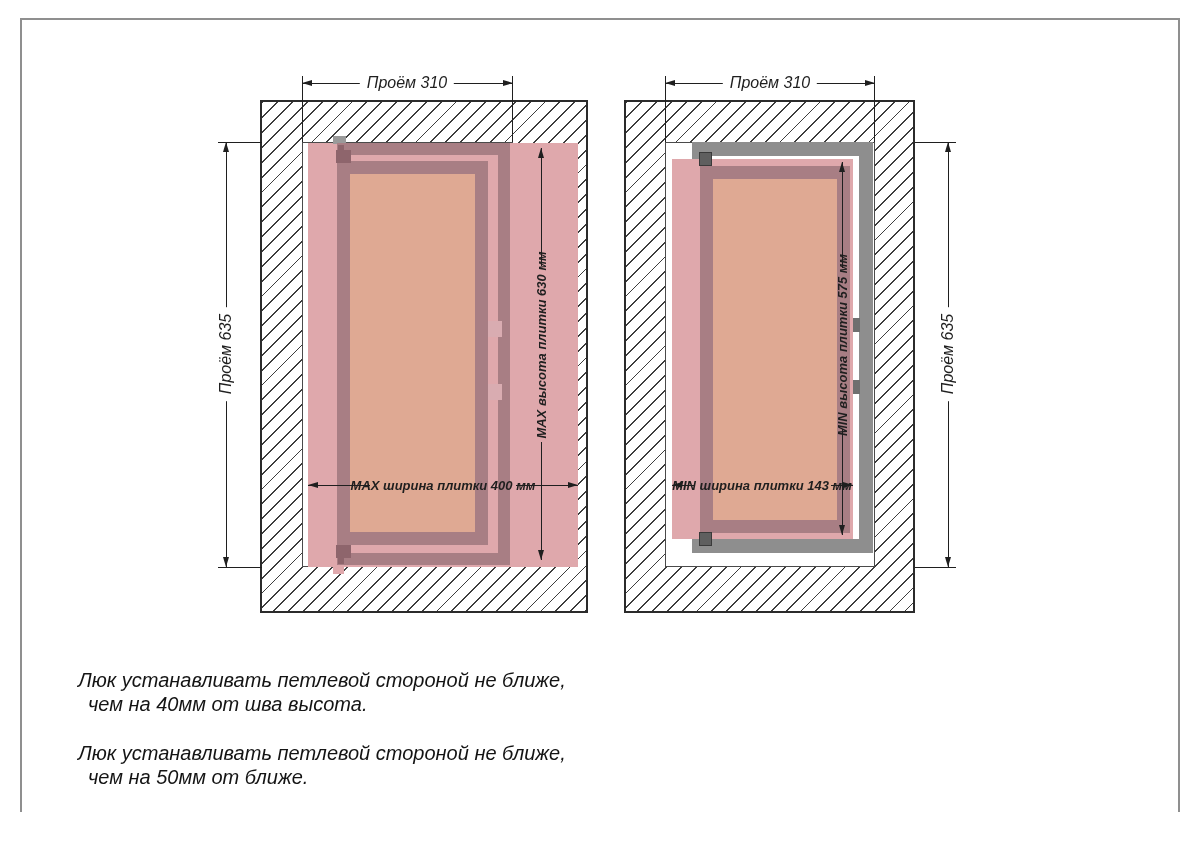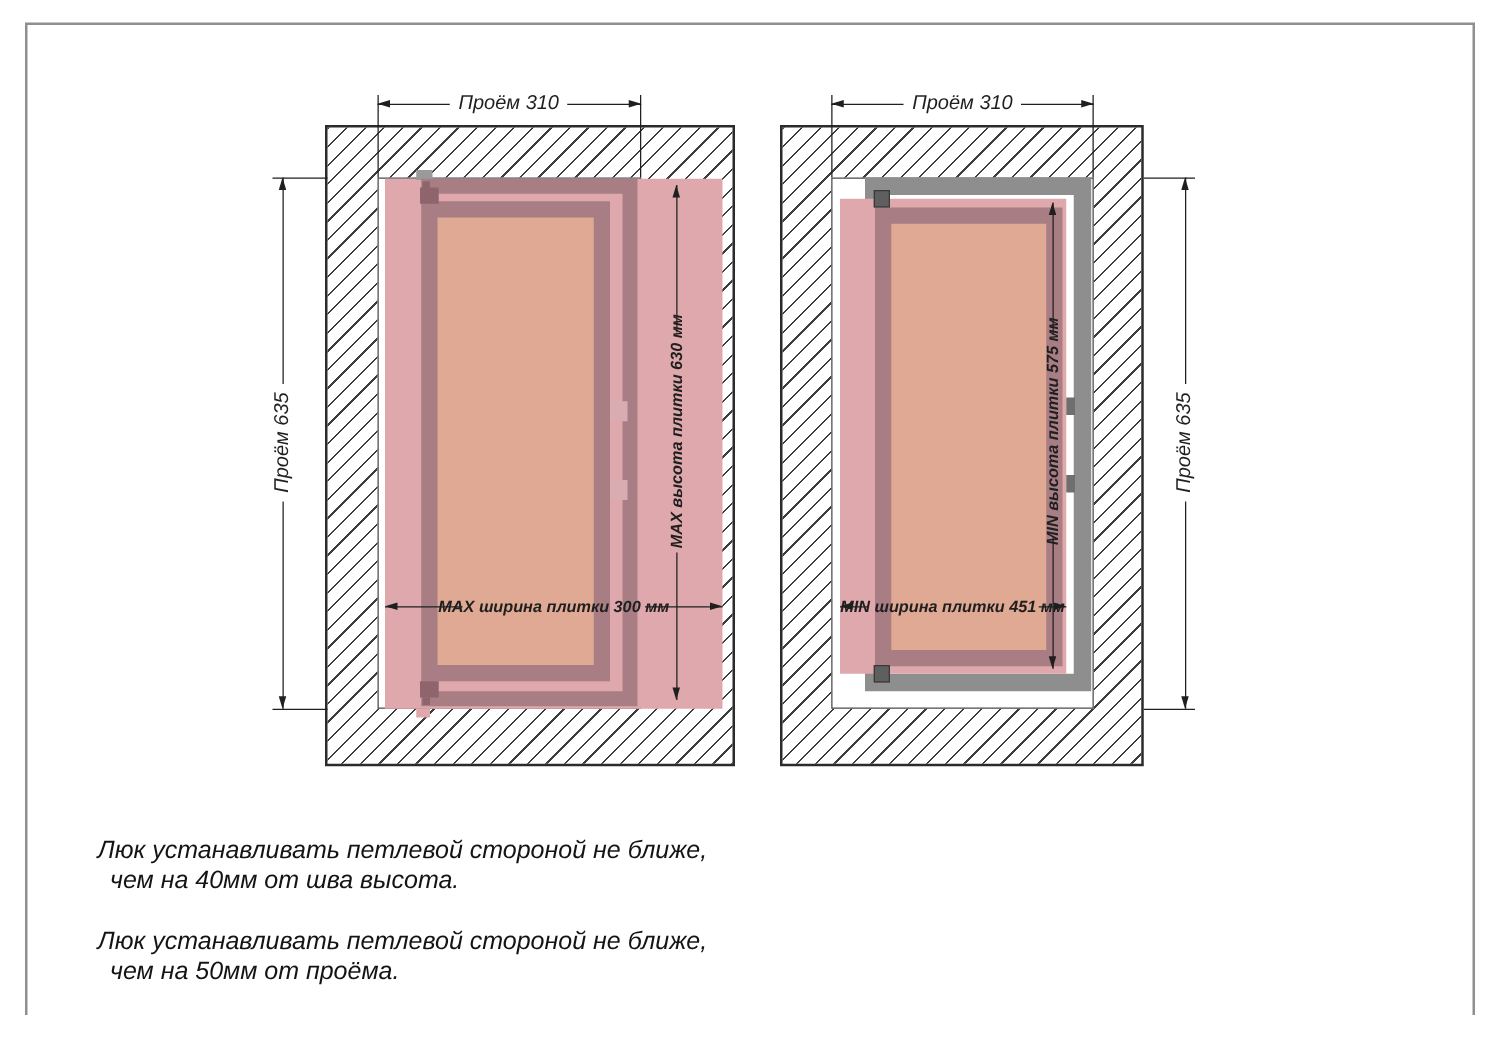--- a/index.html
+++ b/index.html
@@ -78,21 +78,21 @@
     <div class="ln h" style="left:218px;top:567px;width:44px;"></div>
     <div class="ln v" style="left:226px;top:142px;height:425px;"></div>
     <div class="ar u" style="left:222.5px;top:142px;"></div>
     <div class="ar d" style="left:222.5px;top:557px;"></div>
     <div class="dim-label vert" style="left:226px;top:354px;">Проём 635</div>
 
     <div class="ln h" style="left:308px;top:485px;width:62px;"></div>
     <div class="ln h" style="left:516px;top:485px;width:62px;"></div>
     <div class="ar l" style="left:308px;top:481.5px;"></div>
     <div class="ar r" style="left:568px;top:481.5px;"></div>
-    <div class="dim-label bold" style="left:443px;top:485px;">MAX ширина плитки 300 мм</div>
+    <div class="dim-label bold" style="left:443px;top:485px;">MAX ширина плитки 400 мм</div>
 
     <div class="ln v" style="left:541px;top:148px;height:118px;"></div>
     <div class="ln v" style="left:541px;top:442px;height:118px;"></div>
     <div class="ar u" style="left:537.5px;top:148px;"></div>
     <div class="ar d" style="left:537.5px;top:550px;"></div>
     <div class="dim-label bold vert" style="left:541px;top:345px;">MAX высота плитки 630 мм</div>
   </div>
 
   <div>
     <div class="hatch-wall" style="left:624px;top:100px;width:291px;height:513px;"></div>
@@ -116,31 +116,31 @@
     <div class="ln h" style="left:915px;top:567px;width:41px;"></div>
     <div class="ln v" style="left:948px;top:142px;height:425px;"></div>
     <div class="ar u" style="left:944.5px;top:142px;"></div>
     <div class="ar d" style="left:944.5px;top:557px;"></div>
     <div class="dim-label vert" style="left:948px;top:354px;">Проём 635</div>
 
     <div class="ln h" style="left:672px;top:485px;width:22px;"></div>
     <div class="ln h" style="left:831px;top:485px;width:22px;"></div>
     <div class="ar l" style="left:672px;top:481.5px;"></div>
     <div class="ar r" style="left:843px;top:481.5px;"></div>
-    <div class="dim-label bold" style="left:762px;top:485px;">MIN ширина плитки 451 мм</div>
+    <div class="dim-label bold" style="left:762px;top:485px;">MIN ширина плитки 143 мм</div>
 
     <div class="ln v" style="left:842px;top:162px;height:106px;"></div>
     <div class="ln v" style="left:842px;top:429px;height:106px;"></div>
     <div class="ar u" style="left:838.5px;top:162px;"></div>
     <div class="ar d" style="left:838.5px;top:525px;"></div>
     <div class="dim-label bold vert" style="left:842px;top:345px;">MIN высота плитки 575 мм</div>
   </div>
 
   <div class="note" style="left:78px;top:669px;">
     <div>Люк устанавливать петлевой стороной не ближе,</div>
     <div class="n2">чем на 40мм от шва высота.</div>
   </div>
   <div class="note" style="left:78px;top:742px;">
     <div>Люк устанавливать петлевой стороной не ближе,</div>
-    <div class="n2">чем на 50мм от проёма.</div>
+    <div class="n2">чем на 50мм от ближе.</div>
   </div>
 
 </div>
 
 </body></html>

